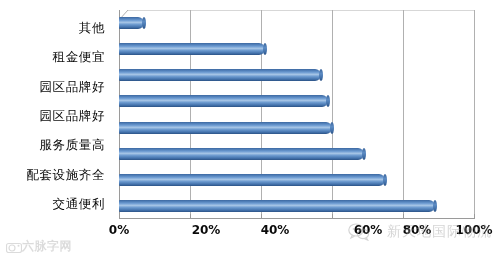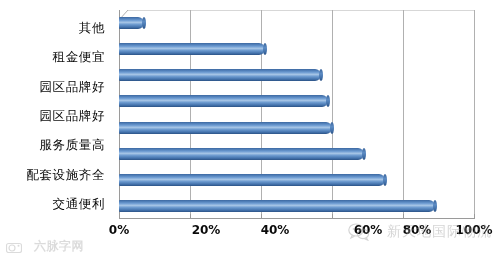--- a/index.html
+++ b/index.html
@@ -174,21 +174,21 @@
     background: #9a9a9a;
   }
 
   
   #wm-left {
     position: absolute;
     left: 6px;
     bottom: 6px;
     display: flex;
     align-items: center;
-    gap: 12px;
+    gap: 0;
     opacity: 0.30;
     pointer-events: none;
   }
   #wm-left .wm-text {
     font-size: 12px;
     font-weight: bold;
     color: #8c8c8c;
     letter-spacing: 0.5px;
   }
   #wm-right {

